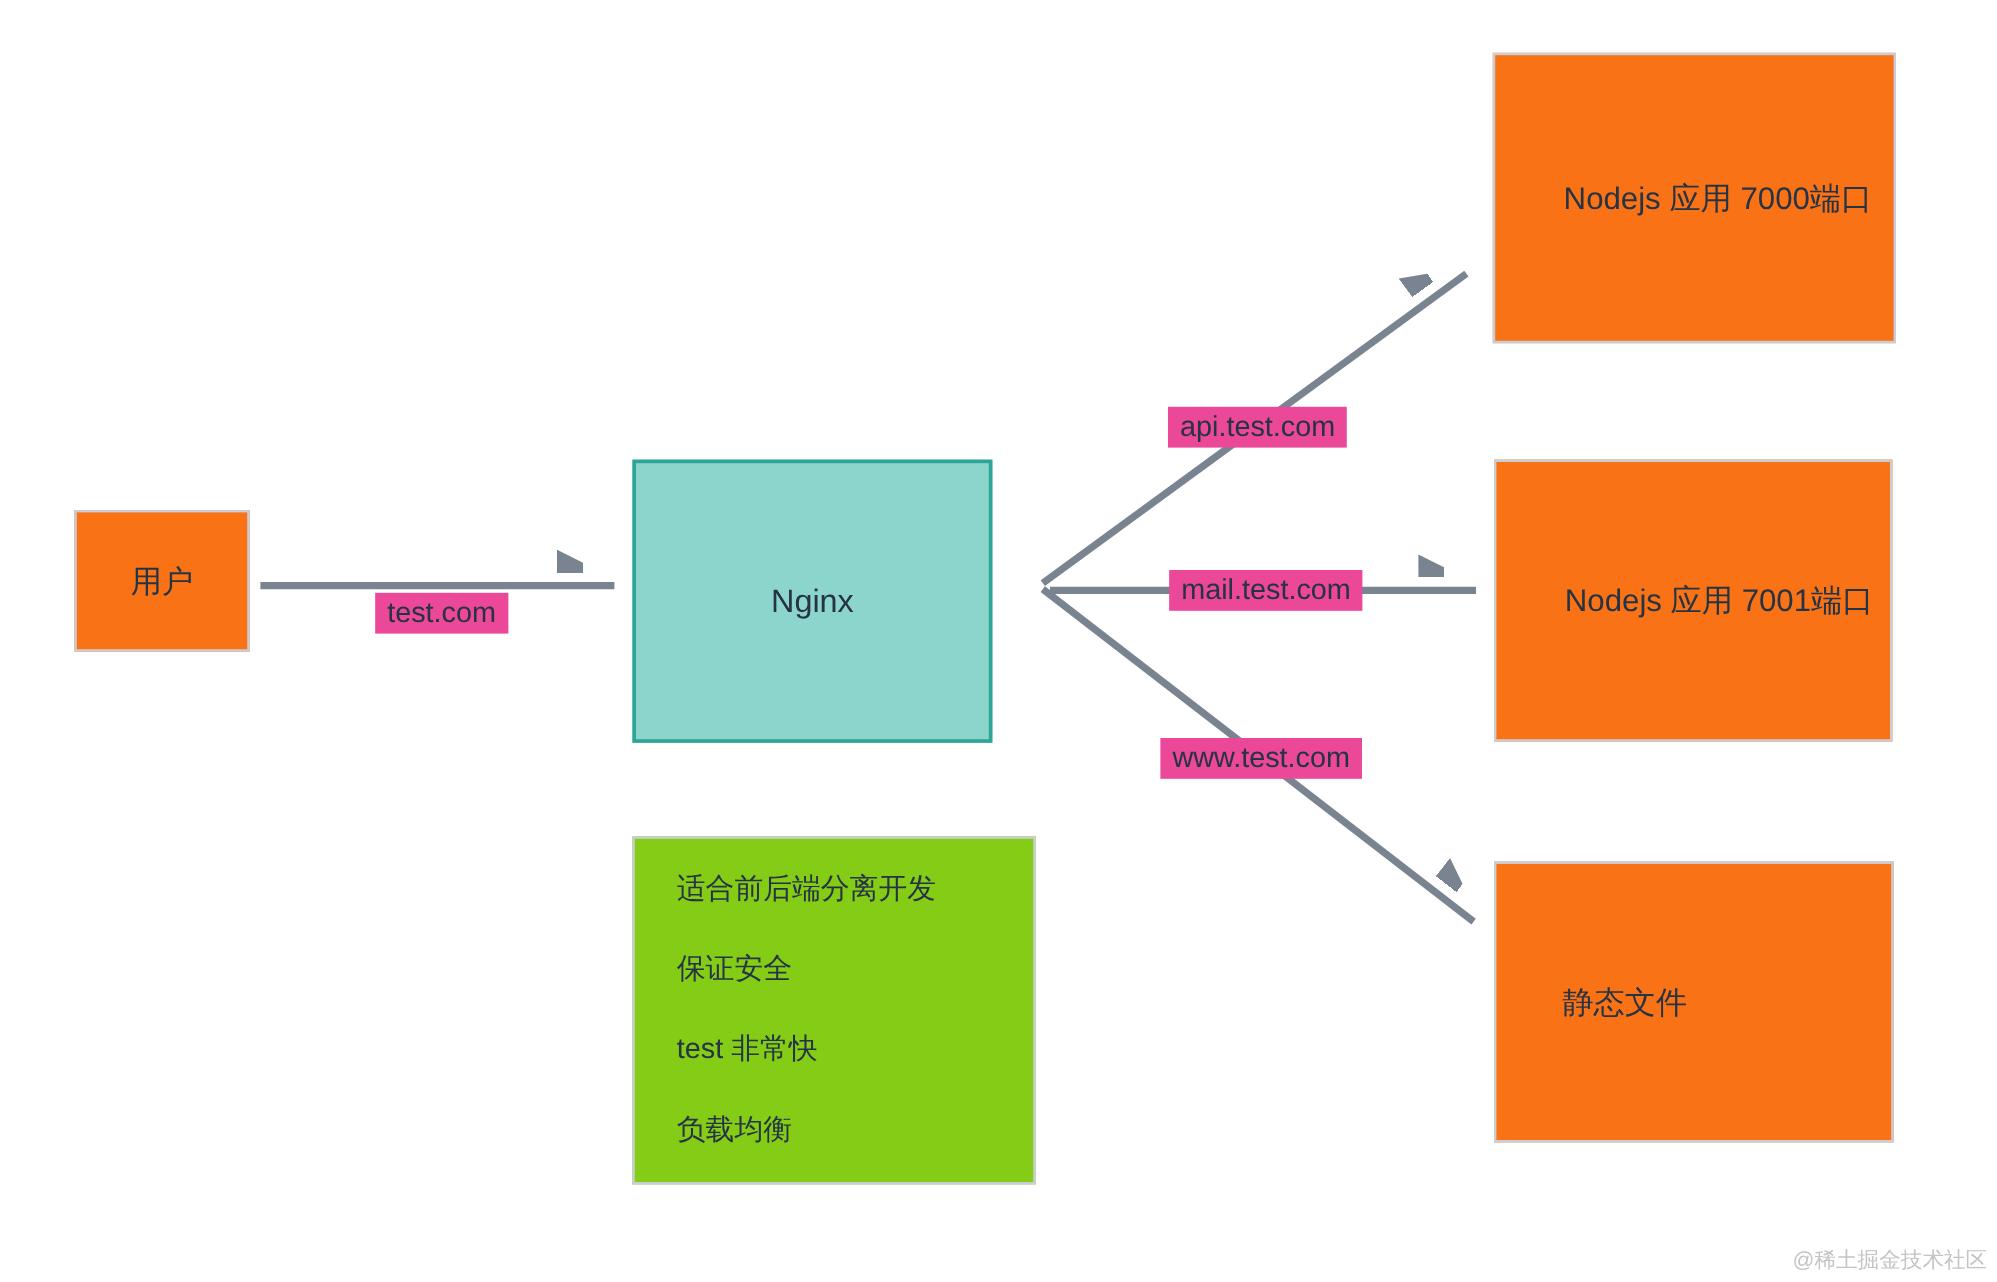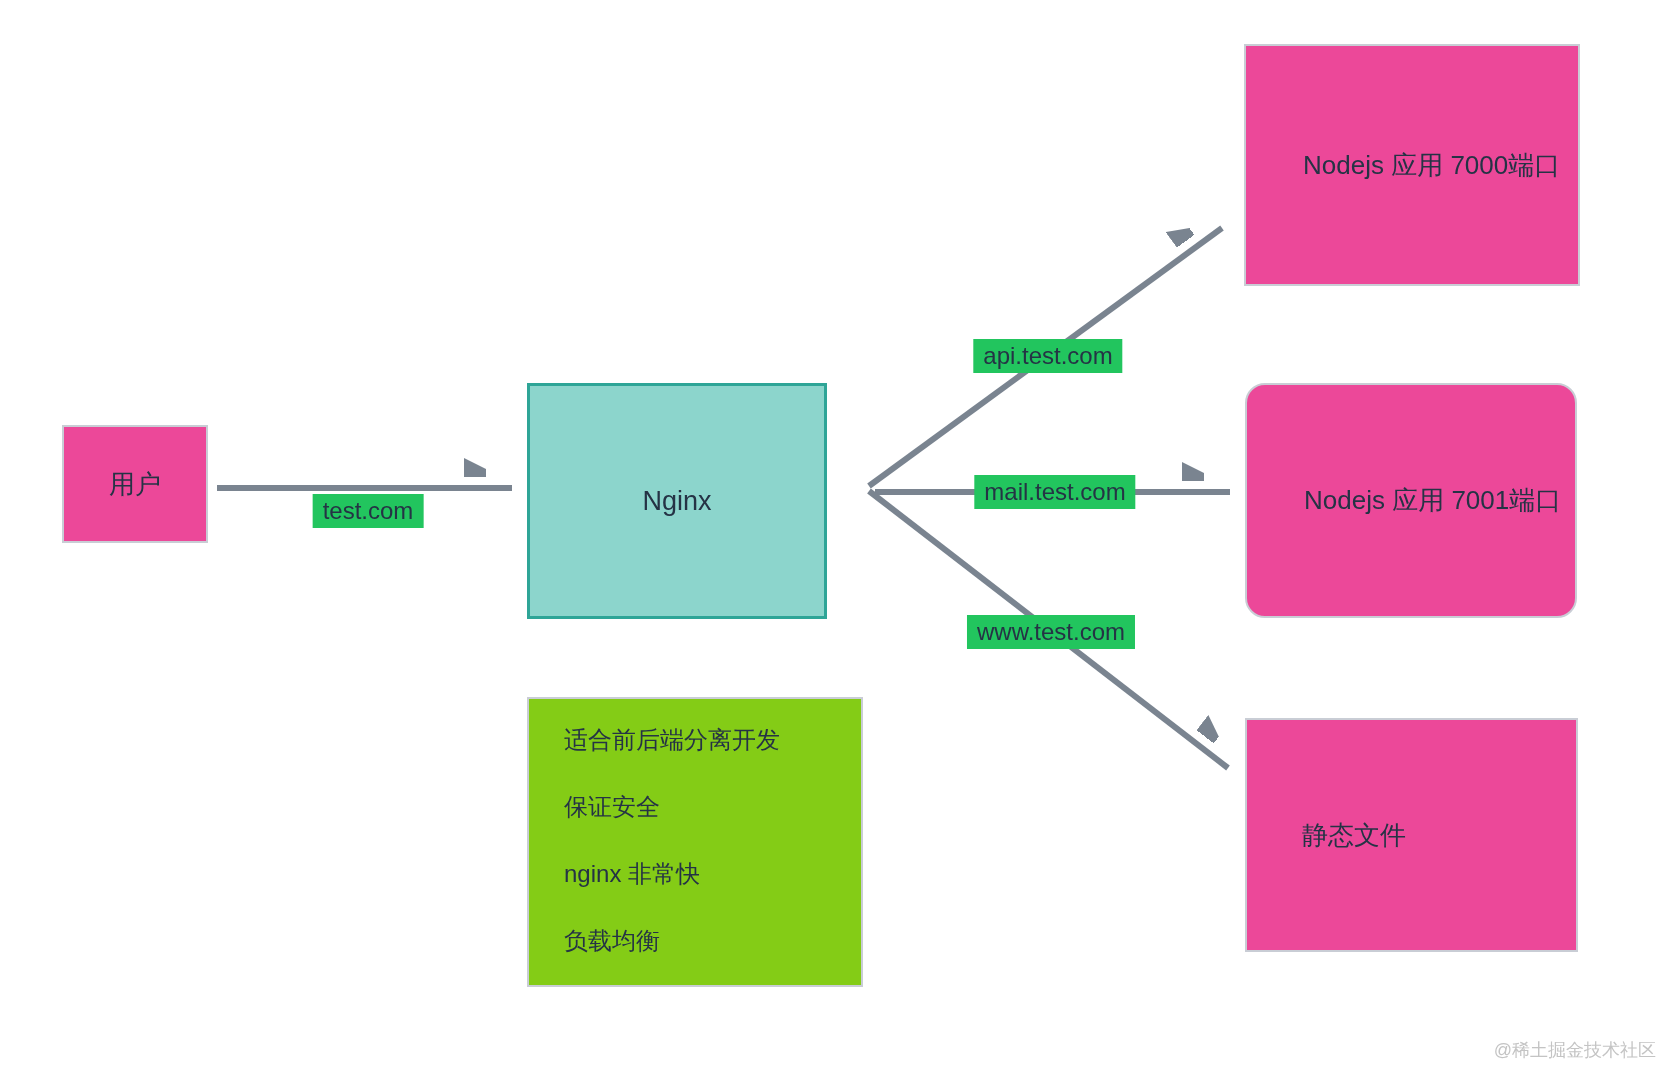--- a/index.html
+++ b/index.html
@@ -21,21 +21,21 @@
     color: var(--text);
     overflow: hidden;
   }
   svg.edges { position: absolute; left: 0; top: 0; }
   line.edge { stroke: var(--arrow); stroke-width: 6; }
   .ah-path { fill: var(--arrow); }
 
   .node {
     position: absolute;
     border: 2px solid var(--box-border);
-    background: #ec4899;
+    background: #f97316;
     display: flex;
     align-items: center;
     font-size: 26px;
     white-space: nowrap;
   }
   .node.centered { justify-content: center; }
   .node.padded { padding-left: 57px; }
 
   .node.nginx {
     background: var(--nginx-fill);
@@ -54,21 +54,21 @@
     height: 67px;
     display: flex;
     align-items: center;
     font-size: 24px;
     white-space: nowrap;
   }
 
   .edge-label {
     position: absolute;
     transform: translate(-50%, -50%);
-    background: #22c55e;
+    background: #ec4899;
     padding: 3px 10px;
     font-size: 24px;
     white-space: nowrap;
   }
 
   .watermark {
     position: absolute;
     right: 8px;
     top: 1038px;
     font-size: 18px;
@@ -98,32 +98,32 @@
   </div>
 
   <div class="node nginx" style="left:527px; top:383px; width:300px; height:236px;">
     <span>Nginx</span>
   </div>
 
   <div class="node padded" style="left:1244px; top:44px; width:336px; height:242px;">
     <span>Nodejs 应用 7000端口</span>
   </div>
 
-  <div class="node padded" style="left:1245px; top:383px; width:332px; height:235px;border-radius:20px;">
+  <div class="node padded" style="left:1245px; top:383px; width:332px; height:235px;">
     <span>Nodejs 应用 7001端口</span>
   </div>
 
   <div class="node padded" style="left:1245px; top:718px; width:333px; height:234px; padding-left:55px;">
     <span>静态文件</span>
   </div>
 
   <div class="features" style="left:527px; top:697px; width:336px; height:290px;">
     <div class="item">适合前后端分离开发</div>
     <div class="item">保证安全</div>
-    <div class="item">nginx 非常快</div>
+    <div class="item">test 非常快</div>
     <div class="item">负载均衡</div>
   </div>
 
   <div class="edge-label" style="left:368px; top:489px;margin-top:22px;">test.com</div>
   <div class="edge-label" style="left:1048px; top:356px;">api.test.com</div>
   <div class="edge-label" style="left:1055px; top:492px;">mail.test.com</div>
   <div class="edge-label" style="left:1051px; top:632px;">www.test.com</div>
 
   <div class="watermark">@稀土掘金技术社区</div>
 

